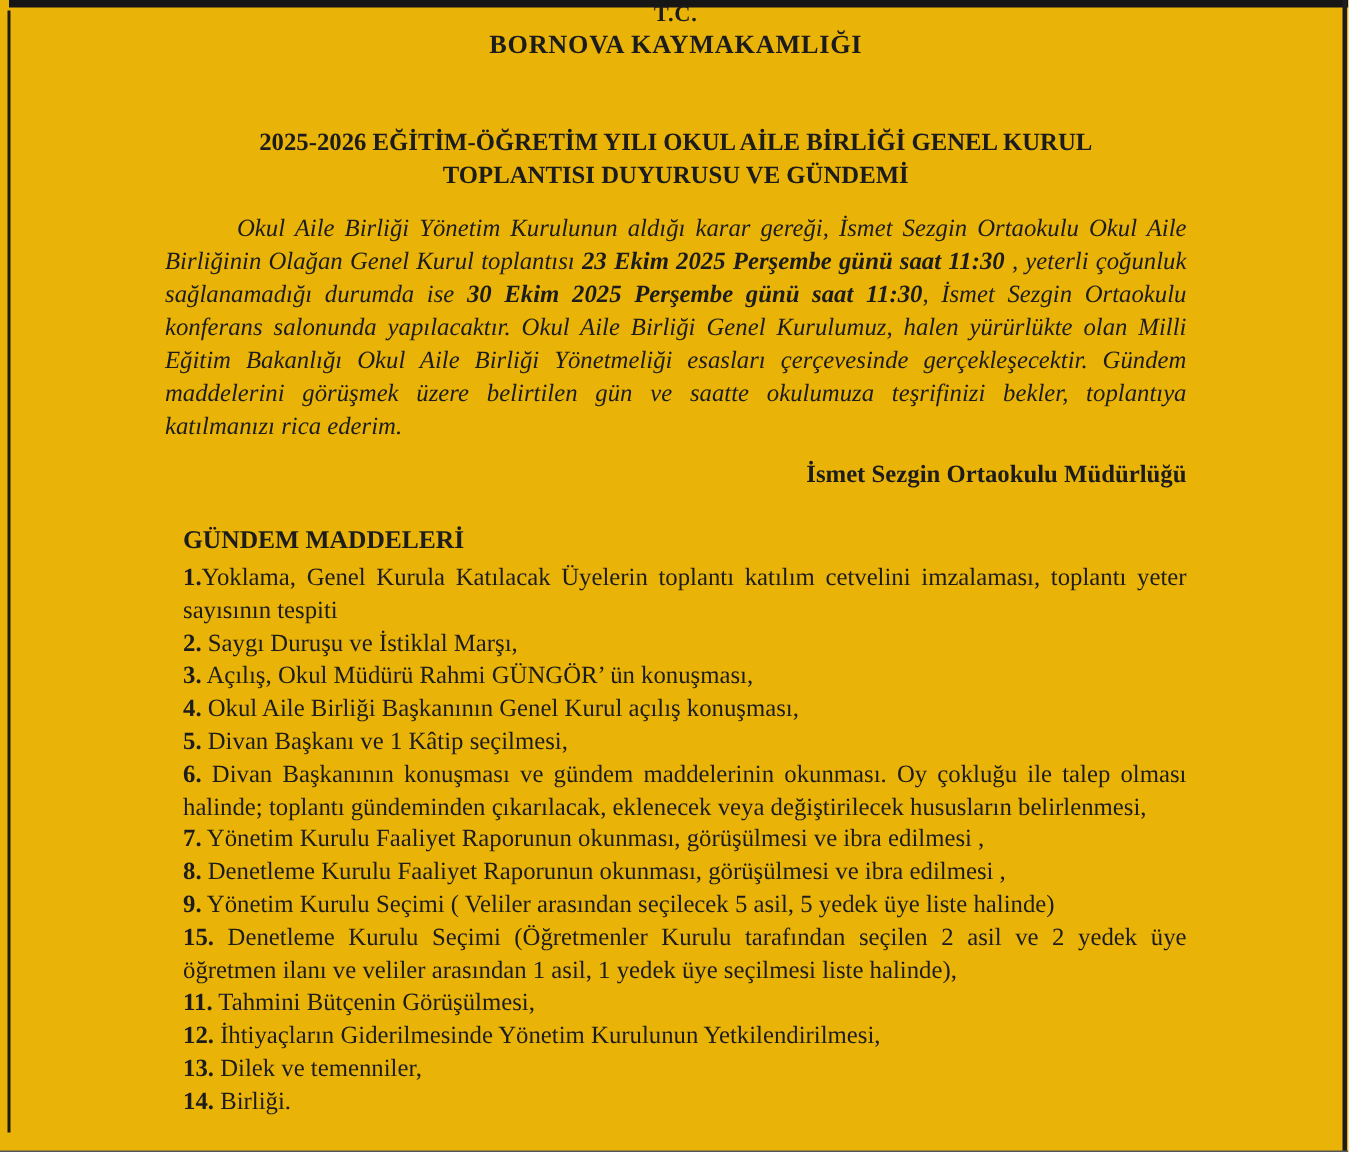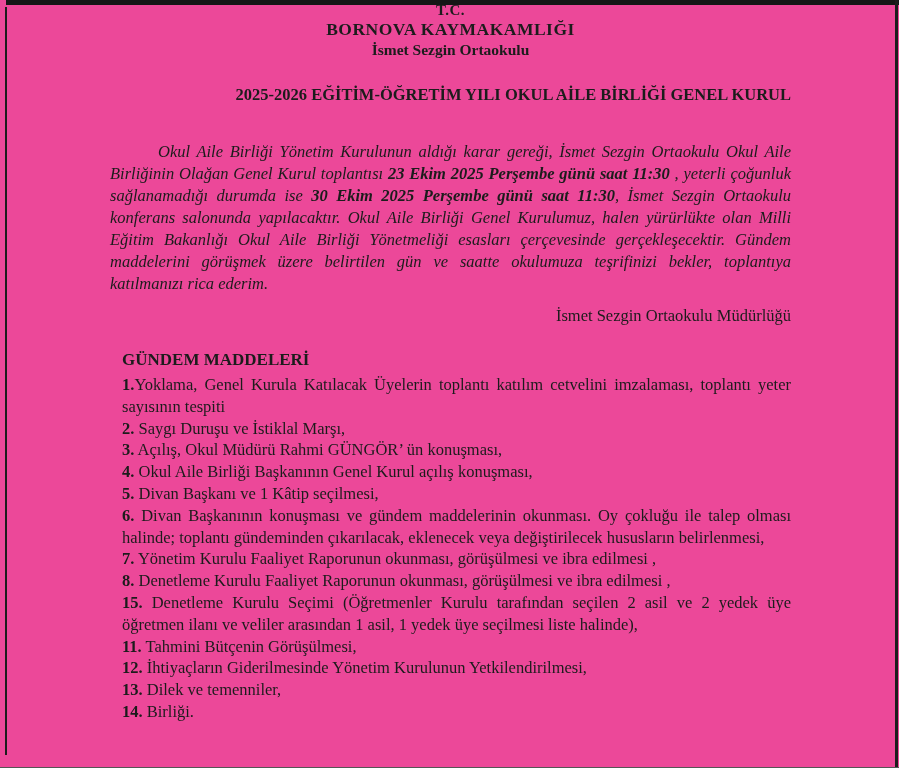--- a/index.html
+++ b/index.html
@@ -4,21 +4,21 @@
 <style>
   html, body {
     margin: 0;
     padding: 0;
     background: #ffffff;
   }
   .page {
     position: relative;
     width: 899px;
     height: 768px;
-    background: #ec4899;
+    background: #eab308;
     font-family: "Liberation Serif", serif;
     color: #1c1c1c;
     overflow: hidden;
   }
   
   .border-top {
     position: absolute;
     top: 0; left: 6px; right: 0;
     height: 5px;
     background: #161616;
@@ -53,38 +53,38 @@
     top: 1px; left: 0; right: 0;
     text-align: center;
     font-weight: bold;
   }
   .h-tc      { font-size: 15px;   line-height: 18px; letter-spacing: 0.5px; }
   .h-kaymak  { font-size: 17.5px; line-height: 21px; letter-spacing: 0.5px; }
   .h-okul    { font-size: 15.5px; line-height: 19px; }
   .title {
     position: absolute;
     top: 84px; left: 0; right: 0;
-    text-align: right;
+    text-align: center;
     font-weight: bold;
     font-size: 16.5px;
     line-height: 21.5px;
   }
   .paragraph {
     position: absolute;
     top: 141px; left: 0; right: 0;
     font-size: 16.5px;
     line-height: 22px;
     text-align: justify;
     text-indent: 48px;
     font-style: italic;
   }
   .signature {
     position: absolute;
     top: 306px; right: 0;
-    font-weight: normal;
+    font-weight: bold;
     font-size: 16.5px;
     text-align: right;
   }
   .agenda {
     position: absolute;
     top: 349px; left: 12px; right: 0;
   }
   .agenda-heading {
     font-weight: bold;
     font-size: 17px;
@@ -104,42 +104,43 @@
   <div class="border-top"></div>
   <div class="border-left"></div>
   <div class="border-right"></div>
   <div class="border-bottom"></div>
 
   <div class="doc">
 
     <div class="doc-header">
       <div class="h-tc">T.C.</div>
       <div class="h-kaymak">BORNOVA KAYMAKAMLIĞI</div>
-      <div class="h-okul">İsmet Sezgin Ortaokulu</div>
     </div>
 
     <div class="title">
       <div>2025-2026 EĞİTİM-ÖĞRETİM YILI OKUL AİLE BİRLİĞİ GENEL KURUL</div>
+      <div>TOPLANTISI DUYURUSU VE GÜNDEMİ</div>
     </div>
 
     <div class="paragraph"><span>Okul Aile Birliği Yönetim Kurulunun aldığı karar gereği, İsmet Sezgin Ortaokulu Okul Aile Birliğinin Olağan Genel Kurul toplantısı </span><b>23 Ekim 2025 Perşembe günü saat 11:30</b><span> , yeterli çoğunluk sağlanamadığı durumda ise </span><b>30 Ekim 2025 Perşembe günü saat 11:30</b><span>, İsmet Sezgin Ortaokulu konferans salonunda yapılacaktır. Okul Aile Birliği Genel Kurulumuz, halen yürürlükte olan Milli Eğitim Bakanlığı Okul Aile Birliği Yönetmeliği esasları çerçevesinde gerçekleşecektir. Gündem maddelerini görüşmek üzere belirtilen gün ve saatte okulumuza teşrifinizi bekler, toplantıya katılmanızı rica ederim.</span></div>
 
     <div class="signature">İsmet Sezgin Ortaokulu Müdürlüğü</div>
 
     <div class="agenda">
       <div class="agenda-heading">GÜNDEM MADDELERİ</div>
       <div>
           <div class="agenda-item"><b>1.</b><span>Yoklama, Genel Kurula Katılacak Üyelerin toplantı katılım cetvelini imzalaması, toplantı yeter sayısının tespiti</span></div>
           <div class="agenda-item"><b>2.</b><span> Saygı Duruşu ve İstiklal Marşı,</span></div>
           <div class="agenda-item"><b>3.</b><span> Açılış, Okul Müdürü Rahmi GÜNGÖR’ ün konuşması,</span></div>
           <div class="agenda-item"><b>4.</b><span> Okul Aile Birliği Başkanının Genel Kurul açılış konuşması,</span></div>
           <div class="agenda-item"><b>5.</b><span> Divan Başkanı ve 1 Kâtip seçilmesi,</span></div>
           <div class="agenda-item"><b>6.</b><span> Divan Başkanının konuşması ve gündem maddelerinin okunması. Oy çokluğu ile talep olması halinde; toplantı gündeminden çıkarılacak, eklenecek veya değiştirilecek hususların belirlenmesi,</span></div>
           <div class="agenda-item"><b>7.</b><span> Yönetim Kurulu Faaliyet Raporunun okunması, görüşülmesi ve ibra edilmesi ,</span></div>
           <div class="agenda-item"><b>8.</b><span> Denetleme Kurulu Faaliyet Raporunun okunması, görüşülmesi ve ibra edilmesi ,</span></div>
+          <div class="agenda-item"><b>9.</b><span> Yönetim Kurulu Seçimi ( Veliler arasından seçilecek 5 asil, 5 yedek üye liste halinde)</span></div>
           <div class="agenda-item"><b>15.</b><span> Denetleme Kurulu Seçimi (Öğretmenler Kurulu tarafından seçilen 2 asil ve 2 yedek üye öğretmen ilanı ve veliler arasından 1 asil, 1 yedek üye seçilmesi liste halinde),</span></div>
           <div class="agenda-item"><b>11.</b><span> Tahmini Bütçenin Görüşülmesi,</span></div>
           <div class="agenda-item"><b>12.</b><span> İhtiyaçların Giderilmesinde Yönetim Kurulunun Yetkilendirilmesi,</span></div>
           <div class="agenda-item"><b>13.</b><span> Dilek ve temenniler,</span></div>
           <div class="agenda-item"><b>14.</b><span> Birliği.</span></div>
         </div>
     </div>
 
   </div>
 </div>

